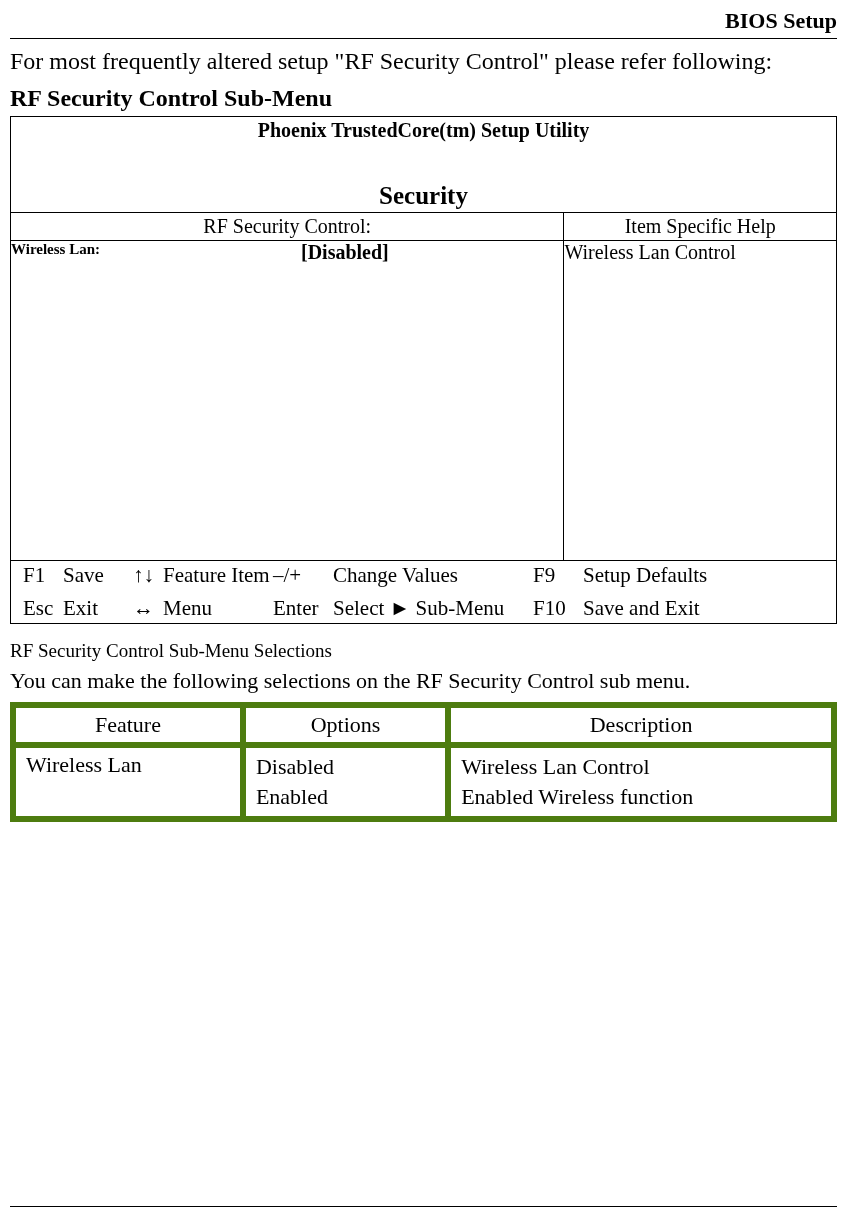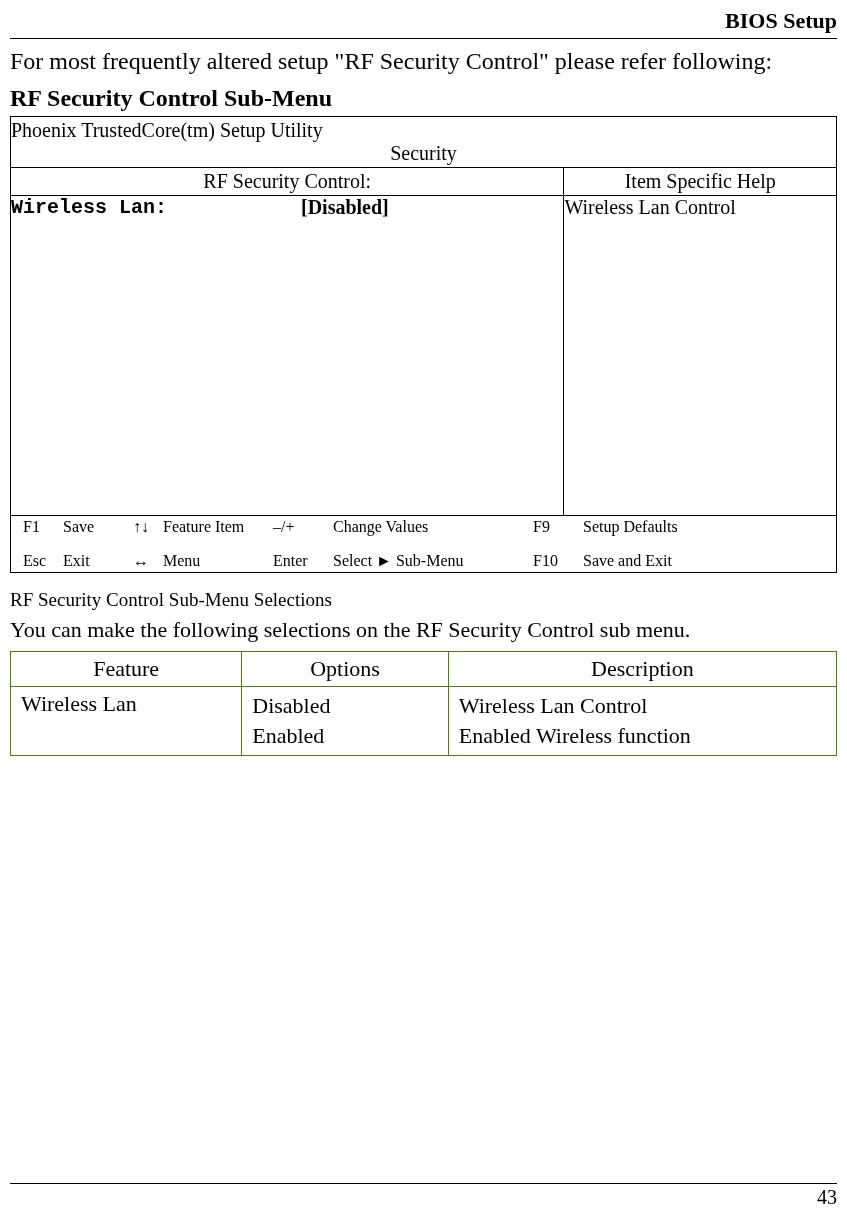--- a/index.html
+++ b/index.html
@@ -42,65 +42,66 @@
       border-collapse: collapse;
       width: 100%;
       font-size: 20px;
     }
     .bios-table td {
       border: 1px solid #000;
       padding: 0;
       vertical-align: top;
     }
     .utility-title {
-      font-weight: normal;
+      text-align: center;
+      font-weight: bold;
       font-size: 20px;
       padding: 2px 0 0 0;
     }
     .utility-sub {
       text-align: center;
-      font-weight: normal;
-      font-size: 20px;
+      font-weight: bold;
+      font-size: 25px;
       padding-bottom: 2px;
+      margin-top: 40px;
     }
     .section-label {
       text-align: center;
       font-size: 20px;
       padding: 2px 0;
     }
     .body-left {
       height: 320px;
       padding: 20px 12px 12px 28px;
     }
     .body-right {
       padding: 20px 12px 12px 18px;
     }
     .wireless-row {
       display: flex;
     }
     .wireless-label {
       font-weight: bold;
-      font-size: 20px;
+      font-size: 15px;
       width: 290px;
-      font-family: Liberation Mono, monospace;
     }
     .wireless-value {
       font-weight: bold;
       font-size: 20px;
       text-align: right;
     }
     .footer-row td {
       padding: 2px 10px;
       font-size: 20px;
     }
     .footer-grid {
       display: grid;
       grid-template-columns: 40px 70px 30px 110px 60px 200px 50px 160px;
-      row-gap: 16px;
-      font-size: 16px;
+      row-gap: 8px;
+      font-size: 21px;
     }
     .footer-cell {
       padding: 0 2px;
       white-space: nowrap;
     }
     .selections-heading {
       font-size: 19px;
       font-weight: normal;
       margin-top: 16px;
       margin-bottom: 6px;
@@ -108,21 +109,21 @@
     .selections-intro {
       font-size: 22px;
       margin-bottom: 8px;
     }
     .sel-table {
       border-collapse: collapse;
       width: 100%;
       font-size: 22px;
     }
     .sel-table td, .sel-table th {
-      border: 1px solid #4d7c0f;
+      border: 6px solid #4d7c0f;
       padding: 4px 10px;
       vertical-align: top;
       text-align: left;
       font-weight: normal;
     }
     .sel-table th {
       text-align: center;
     }
     .opt-line {
       padding: 2px 0;
@@ -225,14 +226,13 @@
     <td>
       <div class="opt-line">Wireless Lan Control</div>
       <div class="opt-line">Enabled Wireless function</div>
     </td>
   </tr>
 </tbody>
   </table>
 
 <div class="page-footer">
   <hr class="hr-bottom">
-  <div class="page-num">43</div>
 </div>
 
 </body></html>

